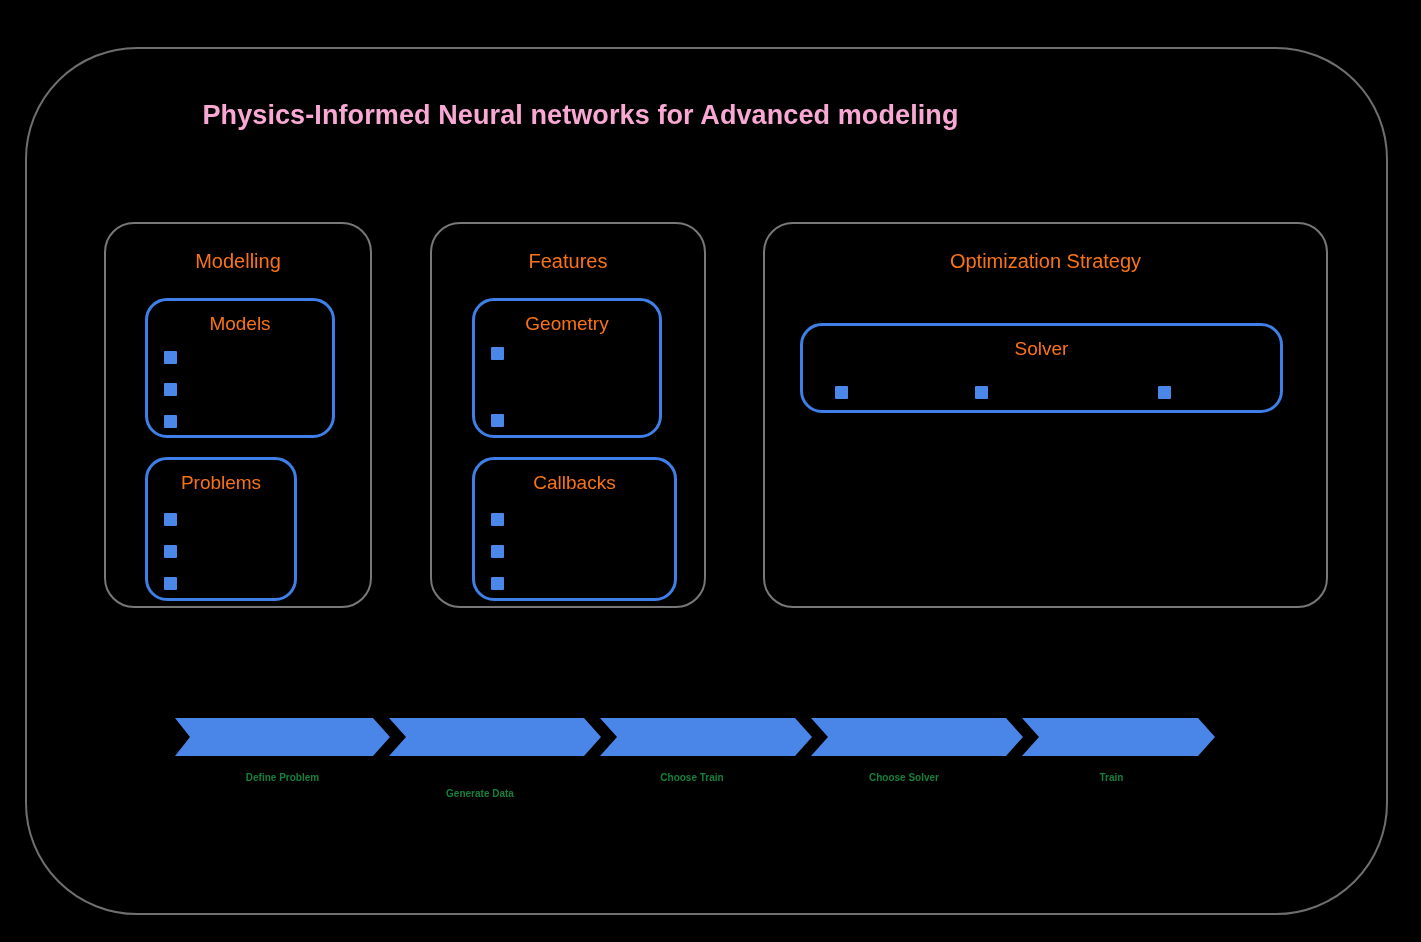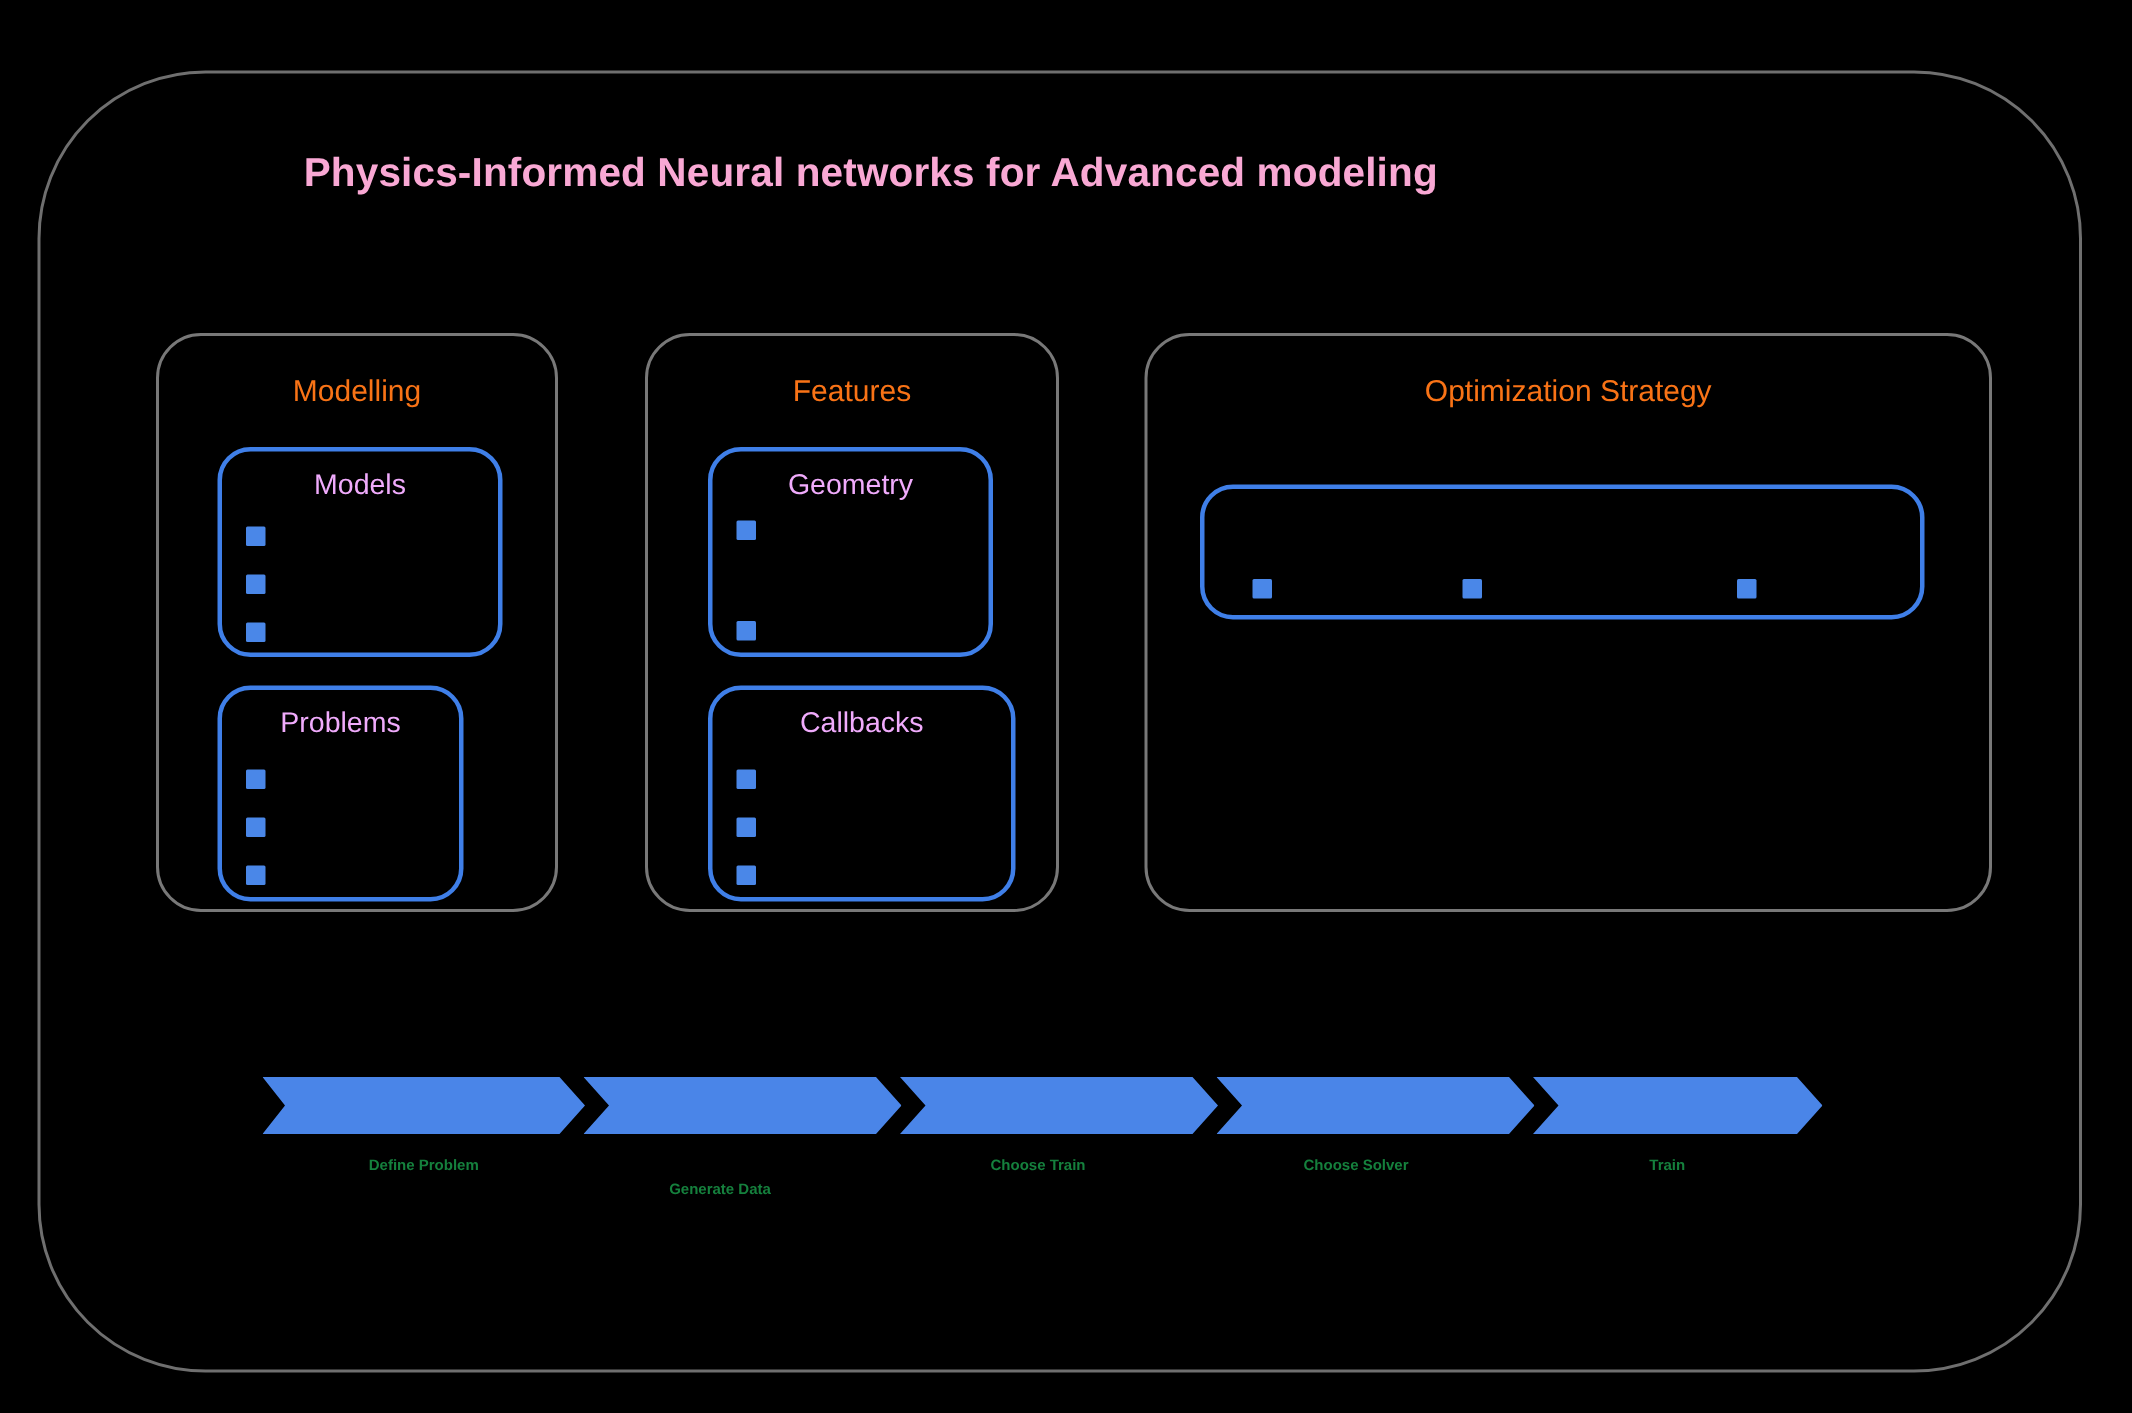--- a/index.html
+++ b/index.html
@@ -77,25 +77,25 @@
     box-sizing: border-box;
     background: #000000;
   }
   .sub-title {
     position: absolute;
     top: 12px;
     left: 0;
     width: 100%;
     text-align: center;
     font-size: 19px;
-    color: #f0abfc;
+    color: #f97316;
   }
 
   #box-models    { left: 145px; top: 298px; width: 190px; height: 140px; }
-  #box-problems  { left: 145px; top: 457px; width: 164px; height: 144px; }
+  #box-problems  { left: 145px; top: 457px; width: 152px; height: 144px; }
   #box-geometry  { left: 472px; top: 298px; width: 190px; height: 140px; }
   #box-callbacks { left: 472px; top: 457px; width: 205px; height: 144px; }
   #box-solver    { left: 800px; top: 323px; width: 483px; height: 90px; }
   #box-trainer   { left: 800px; top: 482px; width: 483px; height: 90px; }
 
   
   .bullet {
     position: absolute;
     width: 13px;
     height: 13px;
@@ -190,20 +190,21 @@
     <div class="bullet" style="left:16px; top:53px;"></div>
     <div class="bullet" style="left:16px; top:85px;"></div>
     <div class="bullet" style="left:16px; top:117px;"></div>
   </div>
 
   <div class="group-box" id="group-optim">
     <div class="group-title">Optimization Strategy</div>
   </div>
 
   <div class="sub-box" id="box-solver">
+    <div class="sub-title">Solver</div>
     <div class="bullet" style="left:32px;  top:60px;"></div>
     <div class="bullet" style="left:172px; top:60px;"></div>
     <div class="bullet" style="left:355px; top:60px;"></div>
   </div>
 
 
   <div class="pipeline">
     <div class="chev first" style="left:0px;   width:215px;"></div>
     <div class="chev mid" style="left:214px; width:212px;"></div>
     <div class="chev mid" style="left:425px; width:212px;"></div>

